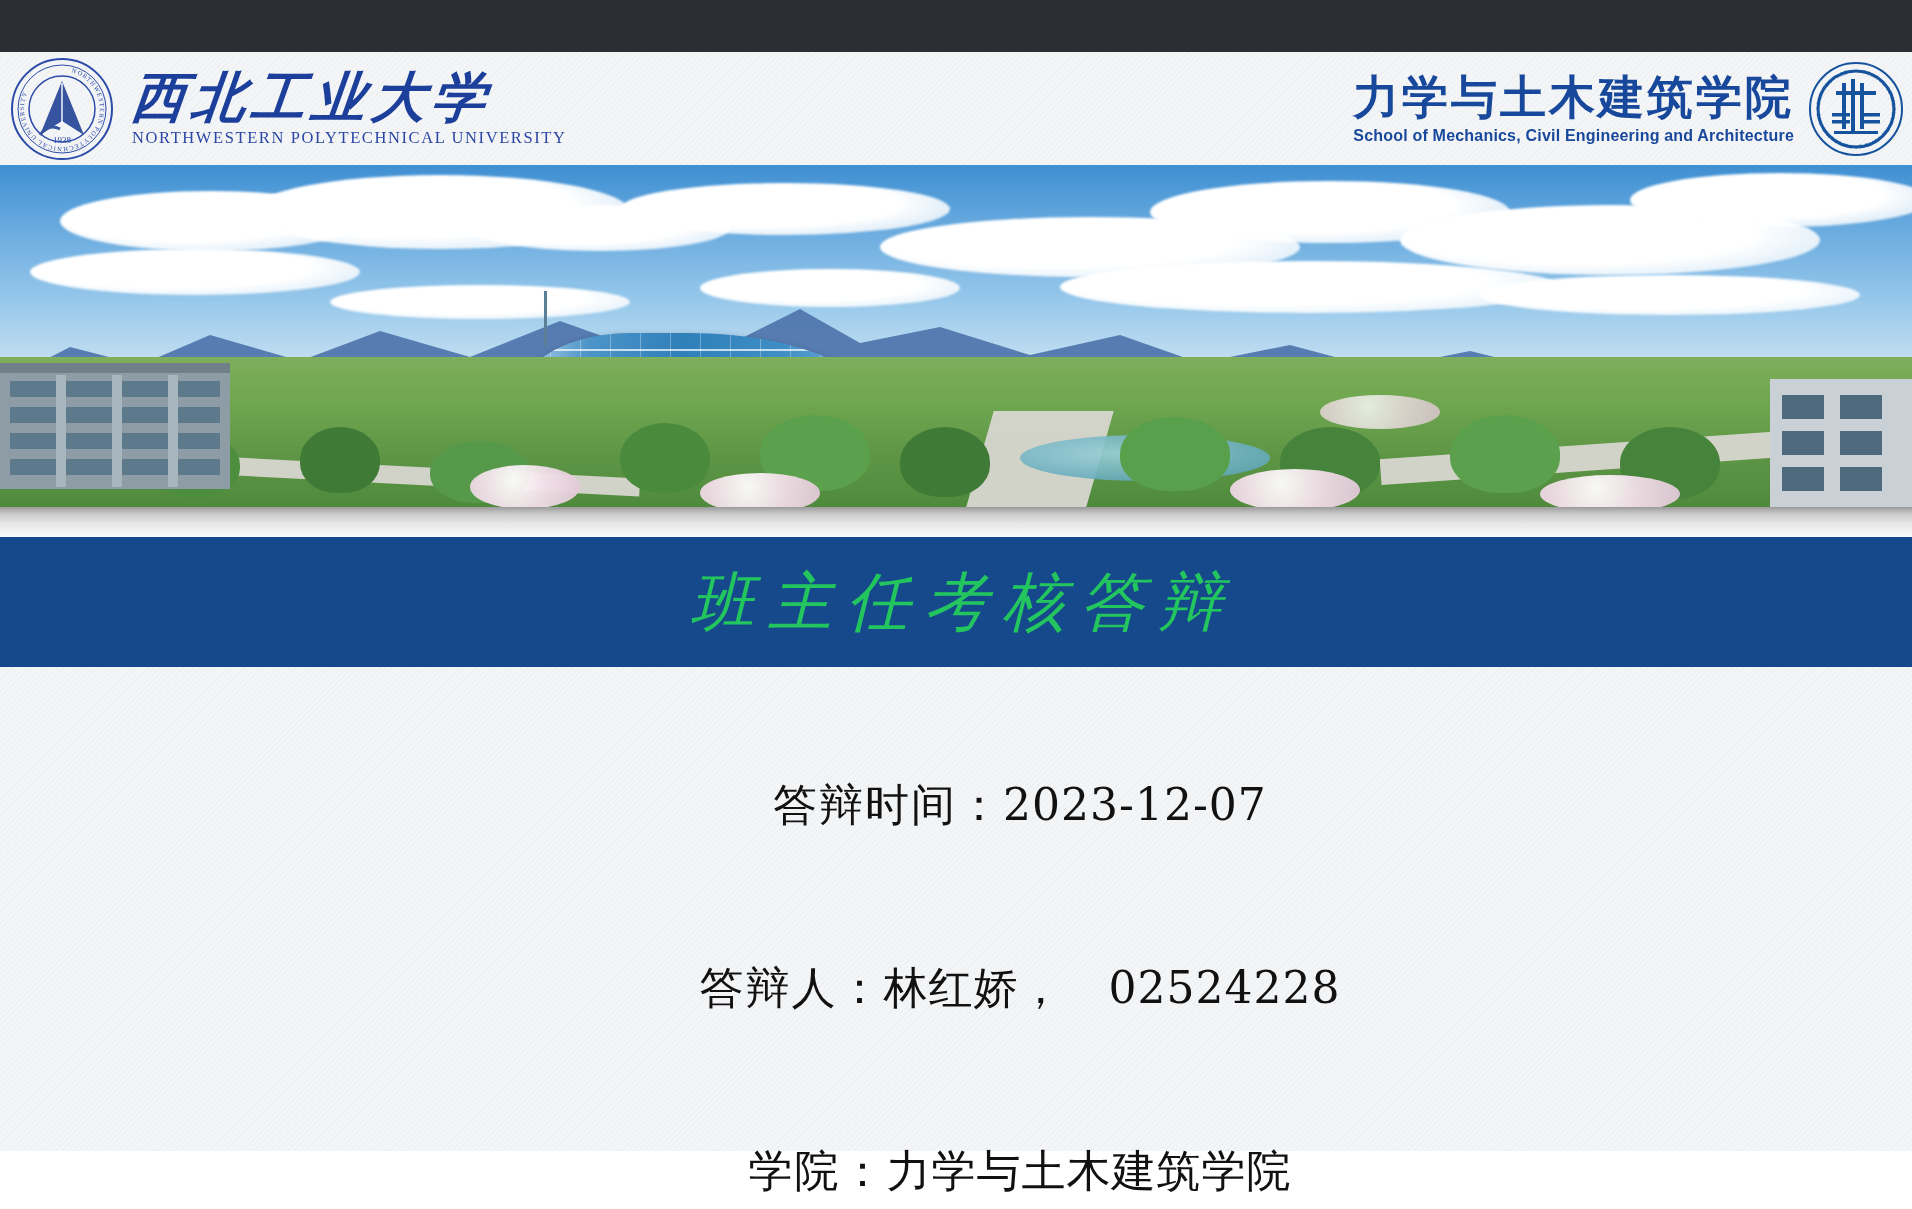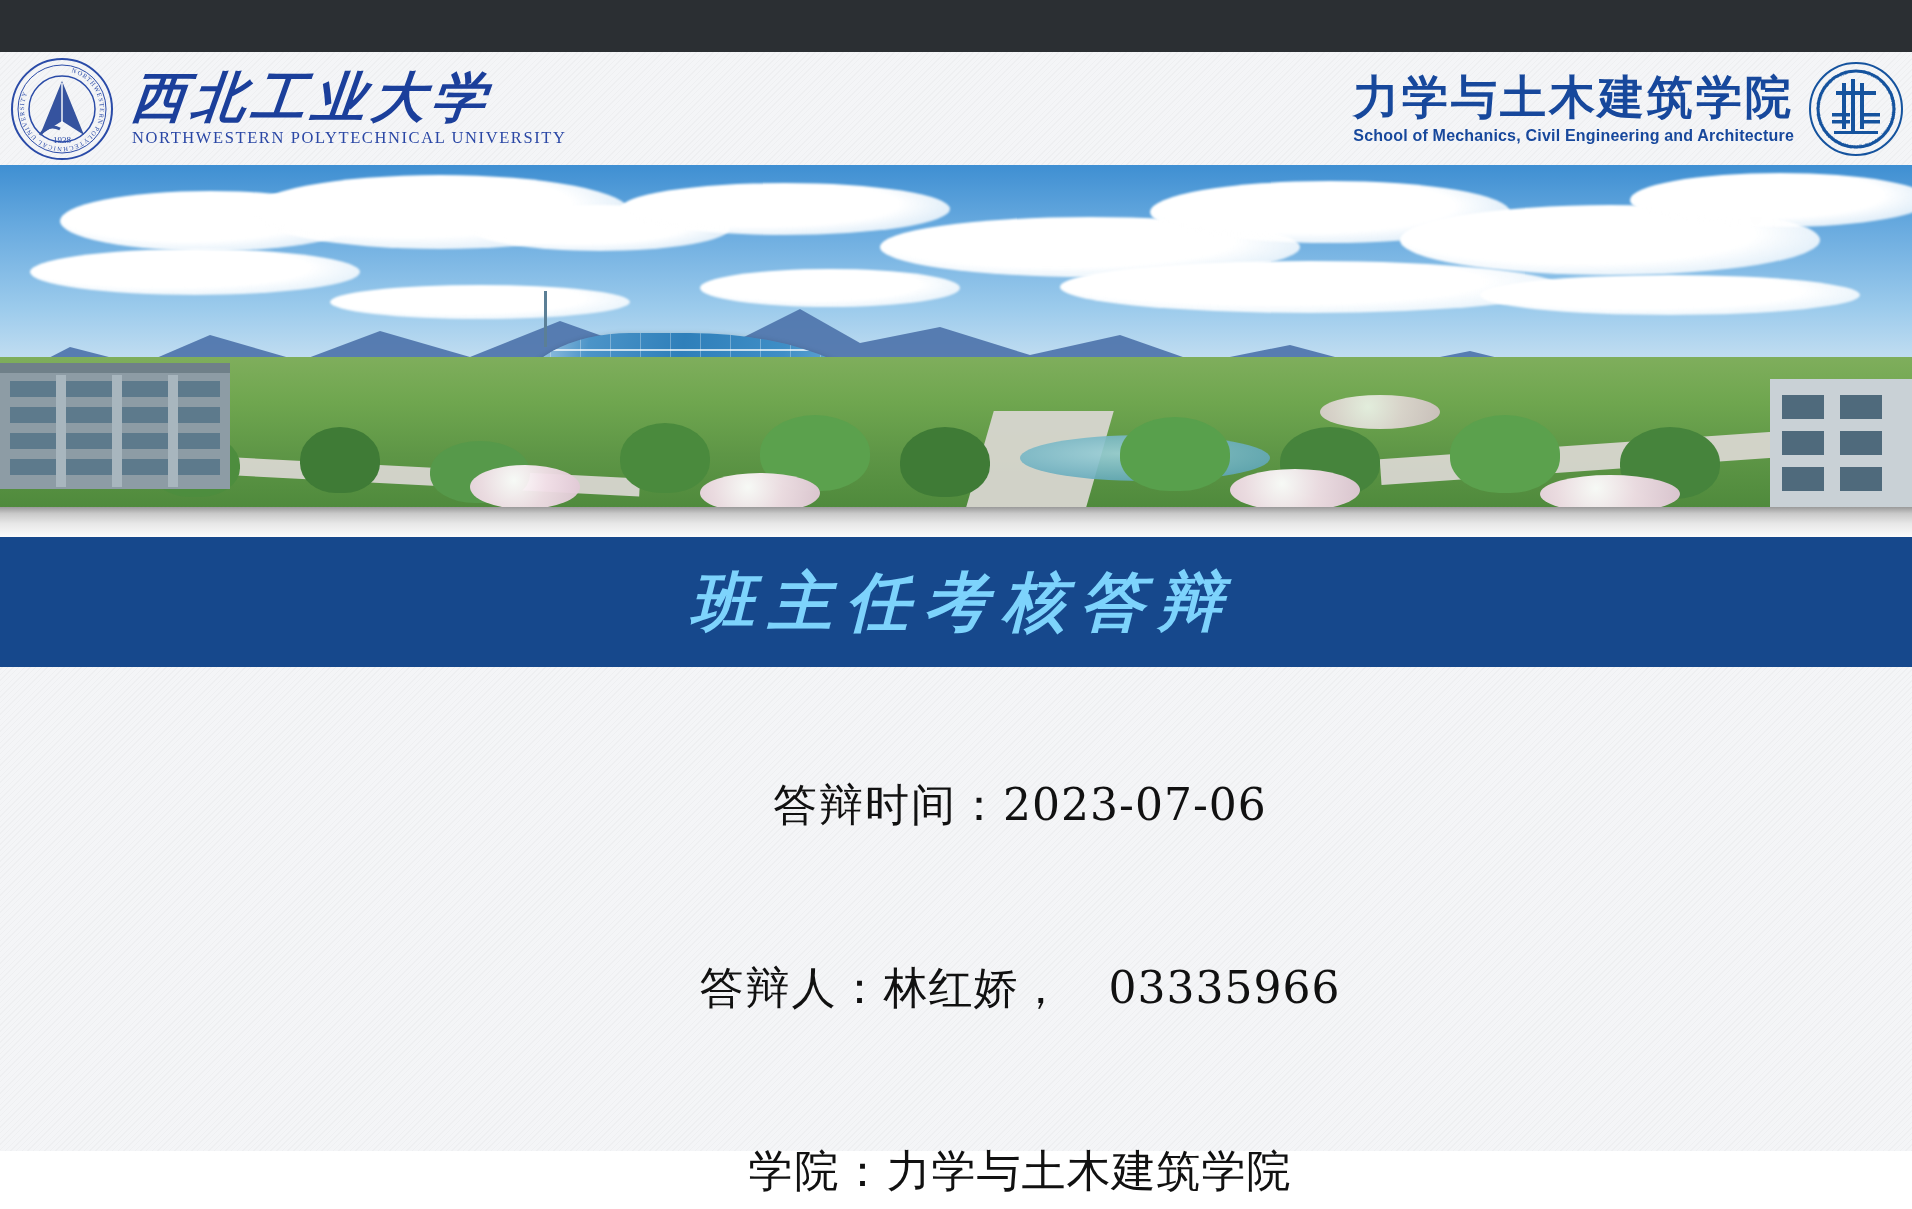--- a/index.html
+++ b/index.html
@@ -155,23 +155,23 @@
     background:linear-gradient(#9a9a9a 0%, #c9c9c9 22%, #e7e7e7 55%, #fbfbfb 100%);
   }
 
   
   .title-band {
     width:100%; height:130px;
     background:#16488c;
     display:flex; align-items:center; justify-content:center;
   }
   .band-title {
-    color:#7dd3fc;
+    color:#22c55e;
     font-family:"DejaVu Serif","Liberation Serif",serif;
-    font-size:64px; font-weight:700;
+    font-size:64px; font-weight:400;
     letter-spacing:14px; text-indent:14px;
     font-style:italic;
   }
 
   
   .info {
     padding-top:58px;
     display:flex; flex-direction:column; align-items:center; gap:22px;
   }
   .info-line {
@@ -369,24 +369,24 @@
     </div>
 
     <div class="photo-fade"></div>
 
     <div class="title-band">
       <div class="band-title">班主任考核答辩</div>
     </div>
 
     <div class="info">
       <div class="info-line">
-        <span>答辩时间：</span><span class="val">2023-07-06</span>
+        <span>答辩时间：</span><span class="val">2023-12-07</span>
       </div>
       <div class="info-line">
-        <span>答辩人：</span><span class="val">林红娇，　03335966</span>
+        <span>答辩人：</span><span class="val">林红娇，　02524228</span>
       </div>
       <div class="info-line">
         <span>学院：</span><span class="val">力学与土木建筑学院</span>
       </div>
     </div>
 
   </div>
 </div>
 
 </body></html>

